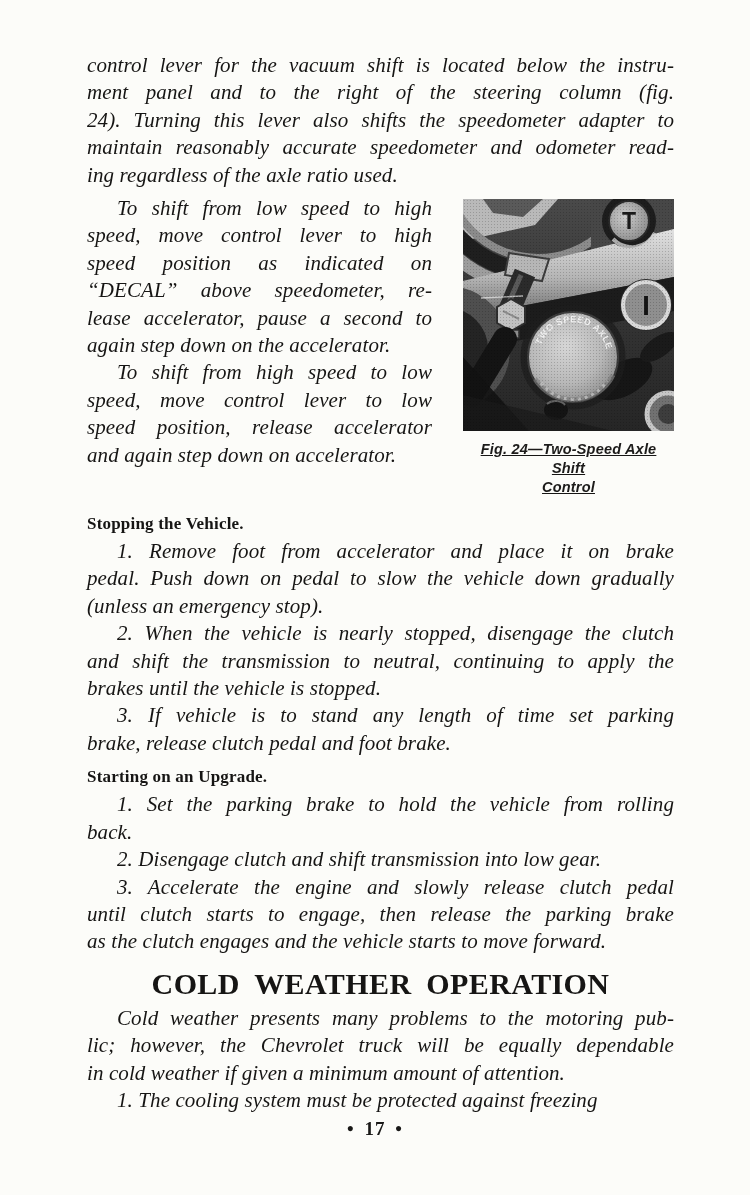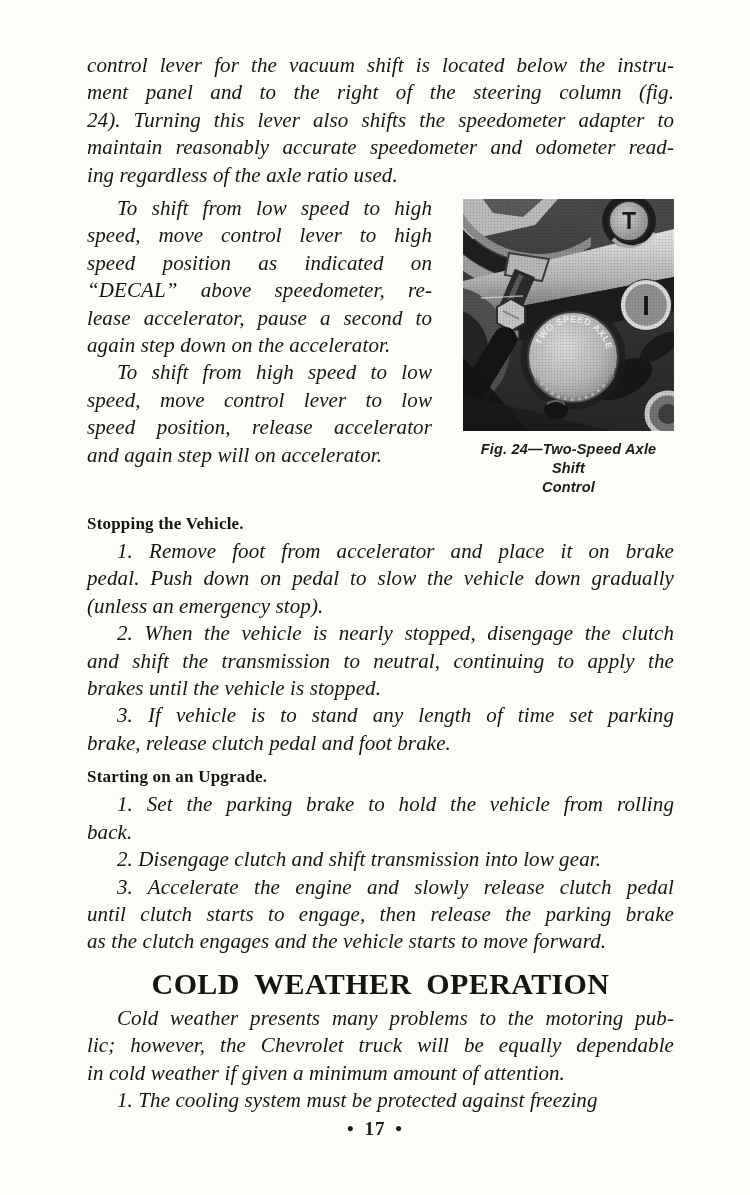--- a/index.html
+++ b/index.html
@@ -23,21 +23,21 @@
     font-style: italic;
   }
   .line.last { text-align-last: left; }
   .line.indent { text-indent: 30px; }
 
   .wrap-block { margin-top: 6px; }
   .wrap-block::after { content: ""; display: block; clear: both; }
 
   figure.figure {
     float: right; width: 211px;
-    margin: 4px 0 0 31px; padding: 0;
+    margin: 4px 0 0 31px; padding: 0; text-decoration: underline;
   }
   .photo { width: 211px; height: 232px; background: #2f2f2f; }
   .photo svg { display: block; }
   figcaption.caption {
     margin-top: 9px;
     font-family: "Liberation Sans", sans-serif;
     font-weight: 700; font-style: italic;
     font-size: 14.5px; line-height: 19px;
     text-align: center; color: #1c1b1a;
     letter-spacing: 0.2px;
@@ -184,21 +184,21 @@
         <div class="line">speed position as indicated on</div>
         <div class="line">“DECAL” above speedometer, re-</div>
         <div class="line">lease accelerator, pause a second to</div>
         <div class="line last">again step down on the accelerator.</div>
       </div>
 
       <div>
         <div class="line indent">To shift from high speed to low</div>
         <div class="line">speed, move control lever to low</div>
         <div class="line">speed position, release accelerator</div>
-        <div class="line last">and again step will on accelerator.</div>
+        <div class="line last">and again step down on accelerator.</div>
       </div>
     </div>
 
     <h3 class="subhead">Stopping the Vehicle.</h3>
     <div>
       <div class="line indent">1. Remove foot from accelerator and place it on brake</div>
       <div class="line">pedal. Push down on pedal to slow the vehicle down gradually</div>
       <div class="line last">(unless an emergency stop).</div>
     </div>
     <div>

